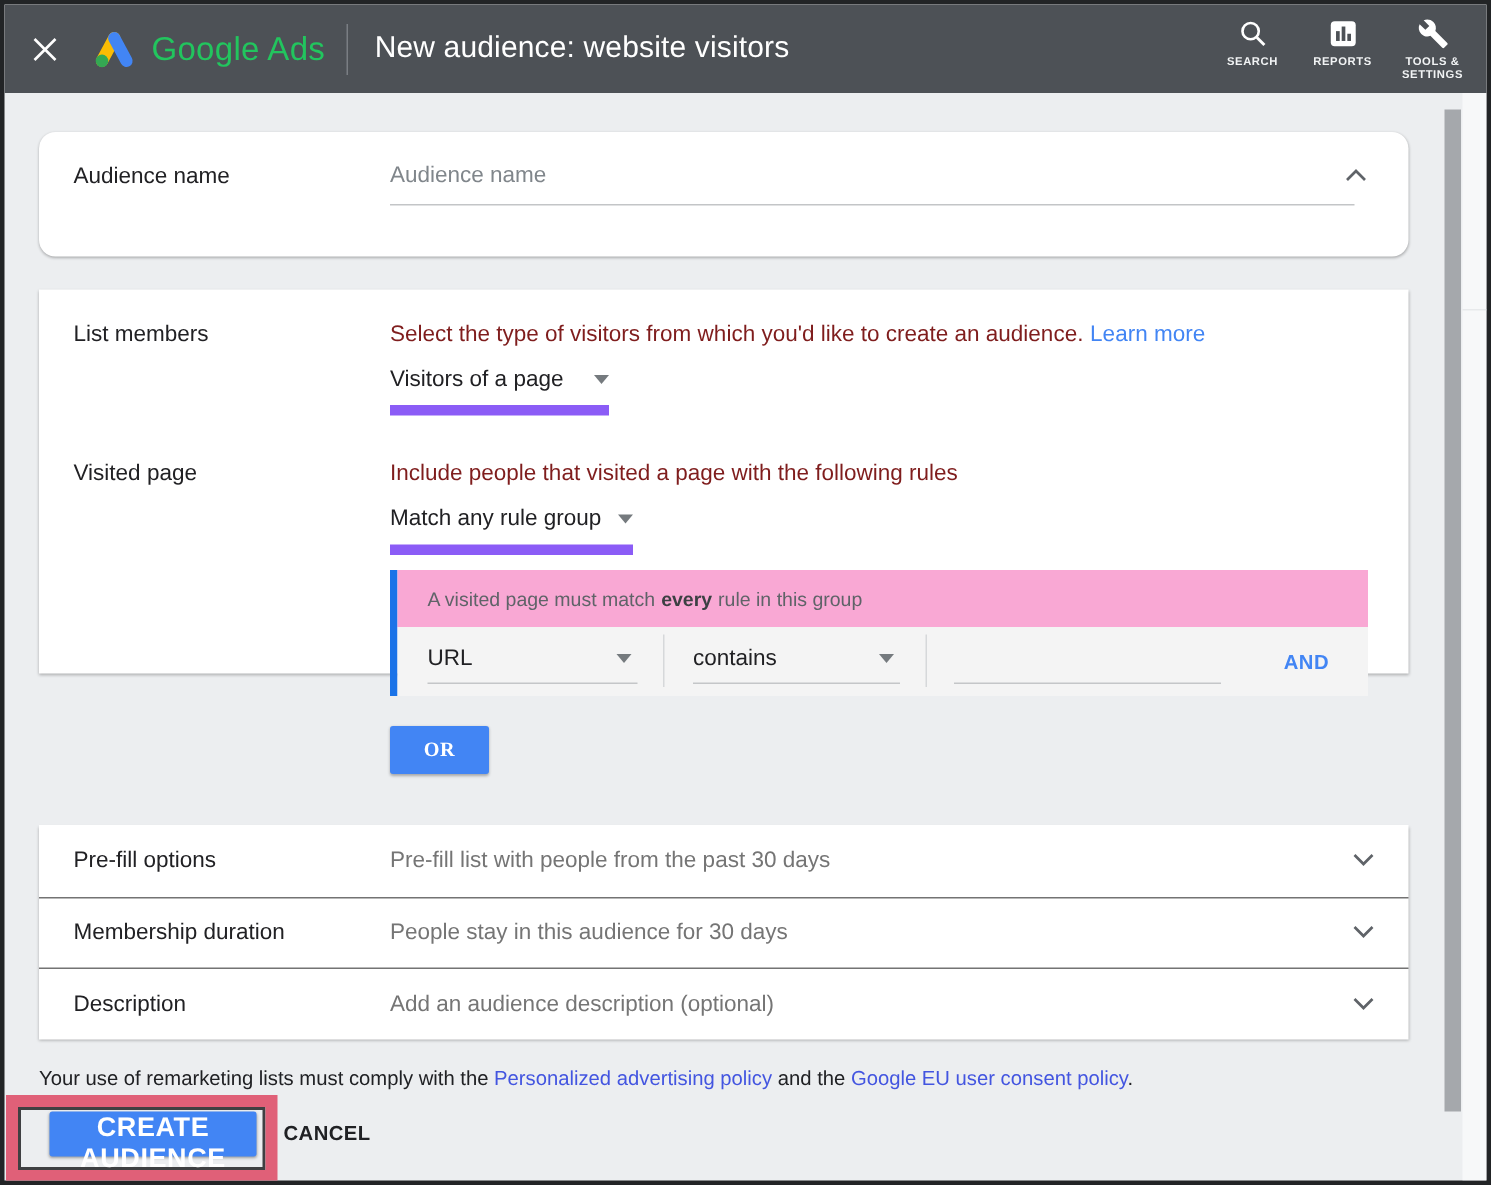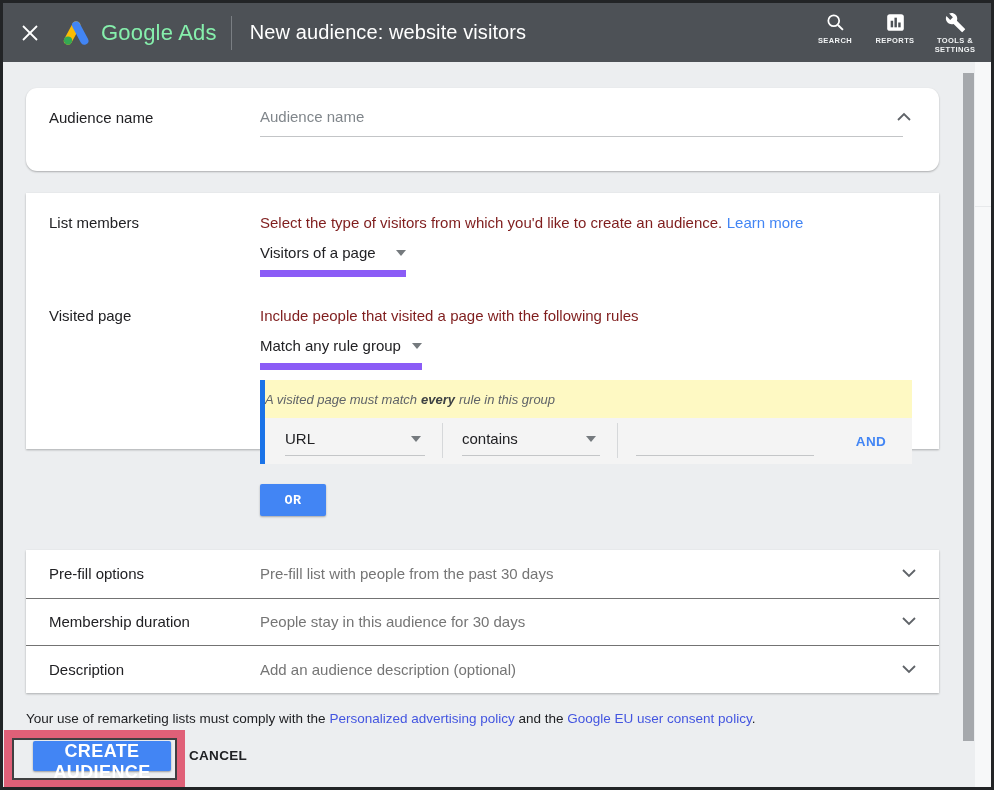--- a/index.html
+++ b/index.html
@@ -7,21 +7,21 @@
   body { font-family:"Liberation Sans","DejaVu Sans",sans-serif; background:#eceef0; }
 
   .screen { position:relative; width:994px; height:790px; border:3px solid #222426;
             background:#eceef0; overflow:hidden; }
 
   
   .appbar { position:absolute; left:0; top:0; width:988px; height:59px; background:#4d5156;
             display:flex; align-items:center; }
   .close-btn { width:20px; height:20px; margin-left:17px; cursor:pointer; flex:0 0 auto; }
   .logo { margin-left:18px; flex:0 0 auto; }
-  .brand { color:#86efac; font-size:22px; margin-left:9px; letter-spacing:0.2px; }
+  .brand { color:#22c55e; font-size:22px; margin-left:9px; letter-spacing:0.2px; }
   .appbar-divider { width:1px; height:34px; background:#7a7e83; margin:0 18px 0 14px; }
   .appbar-title { color:#fff; font-size:20px; font-weight:500; letter-spacing:0.1px; }
   .appbar-nav { margin-left:auto; margin-right:6px; display:flex; align-items:flex-start; height:100%; padding-top:9px; }
   .nav-item { width:60px; display:flex; flex-direction:column; align-items:center; cursor:pointer; }
   .nav-item .nav-label { color:#f1f3f4; font-size:7.5px; font-weight:700; letter-spacing:0.4px;
                          text-align:center; margin-top:4px; line-height:8.5px; }
 
   
   .right-strip { position:absolute; left:972px; top:59px; width:16px; height:725px; background:#f7f8f9; }
   .right-strip .strip-line { position:absolute; left:0; top:144px; width:100%; height:1px; background:#e7e9eb; }
@@ -50,22 +50,22 @@
           border-bottom:7px solid #8b5cf6; padding-bottom:9px; cursor:pointer; }
   .drop .drop-value { font-size:15px; color:#212124; }
   .caret { width:0; height:0; border-left:5px solid transparent; border-right:5px solid transparent;
            border-top:6px solid #757a7e; }
 
   .learn-link, .and-btn { color:#4285f4; cursor:pointer; }
 
   
   .rule-box { position:absolute; left:234px; top:187px; width:652px; height:84px;
               border-left:5px solid #1a73e8; }
-  .rule-head { height:38px; background:#fef9c3; display:flex; align-items:center;
-               font-size:13px; color:#5f6368;font-style:italic; }
+  .rule-head { height:38px; background:#f9a8d4; display:flex; align-items:center;
+               padding-left:20px; font-size:13px; color:#5f6368; }
   .rule-head b { color:#3c4043; margin:0 4px; }
   .rule-head .h-sp { white-space:pre; }
   .rule-body { height:46px; background:#f4f4f4; display:flex; align-items:stretch; }
   .rule-sel { position:relative; width:140px; margin-left:20px; cursor:pointer; }
   .rule-sel.op { width:138px; margin-left:19px; }
   .rule-sel .drop-value { position:absolute; left:0; top:12px; font-size:15px; color:#212124; }
   .rule-sel .caret { position:absolute; right:4px; top:18px; }
   .rule-sel .u-line, .rule-input-wrap .u-line { position:absolute; left:0; right:0; bottom:8px;
                height:1px; background:#c4c6c8; }
   .v-div { width:1px; background:#d6d8da; margin:5px 0 6px 17px; }
@@ -73,21 +73,21 @@
   .rule-input { position:absolute; left:0; top:8px; width:100%; border:none; outline:none;
                 background:transparent; font-size:15px; color:#212124; height:24px;
                 font-family:"Liberation Sans","DejaVu Sans",sans-serif; }
   .and-btn { margin-left:auto; margin-right:26px; align-self:center; font-size:13.5px;
              font-weight:700; letter-spacing:0.3px; background:none; border:none;
              font-family:inherit; }
 
   .or-btn { position:absolute; left:234px; top:291px; width:66px; height:32px; background:#4285f4;
             color:#fff; border:none; border-radius:2px; font-size:13.5px; font-weight:700;
             letter-spacing:0.3px; cursor:pointer; box-shadow:0 1px 2px rgba(0,0,0,0.3);
-            font-family:Liberation Mono, monospace; }
+            font-family:Liberation Serif, serif; }
 
   
   .c-row { height:47.6px; display:flex; align-items:center; padding:0 23px; cursor:pointer; }
   .c-row + .c-row { border-top:1px solid #737373; }
   .c-row .row-label { width:211px; font-size:15px; color:#212124; flex:0 0 auto; }
   .c-row .row-summary { font-size:15px; color:#757575; flex:1; }
 
   
   .policy { position:absolute; left:23px; top:708px; width:920px; font-size:13.5px; color:#202124; }
   .policy a { color:#4355e0; text-decoration:none; cursor:pointer; }

